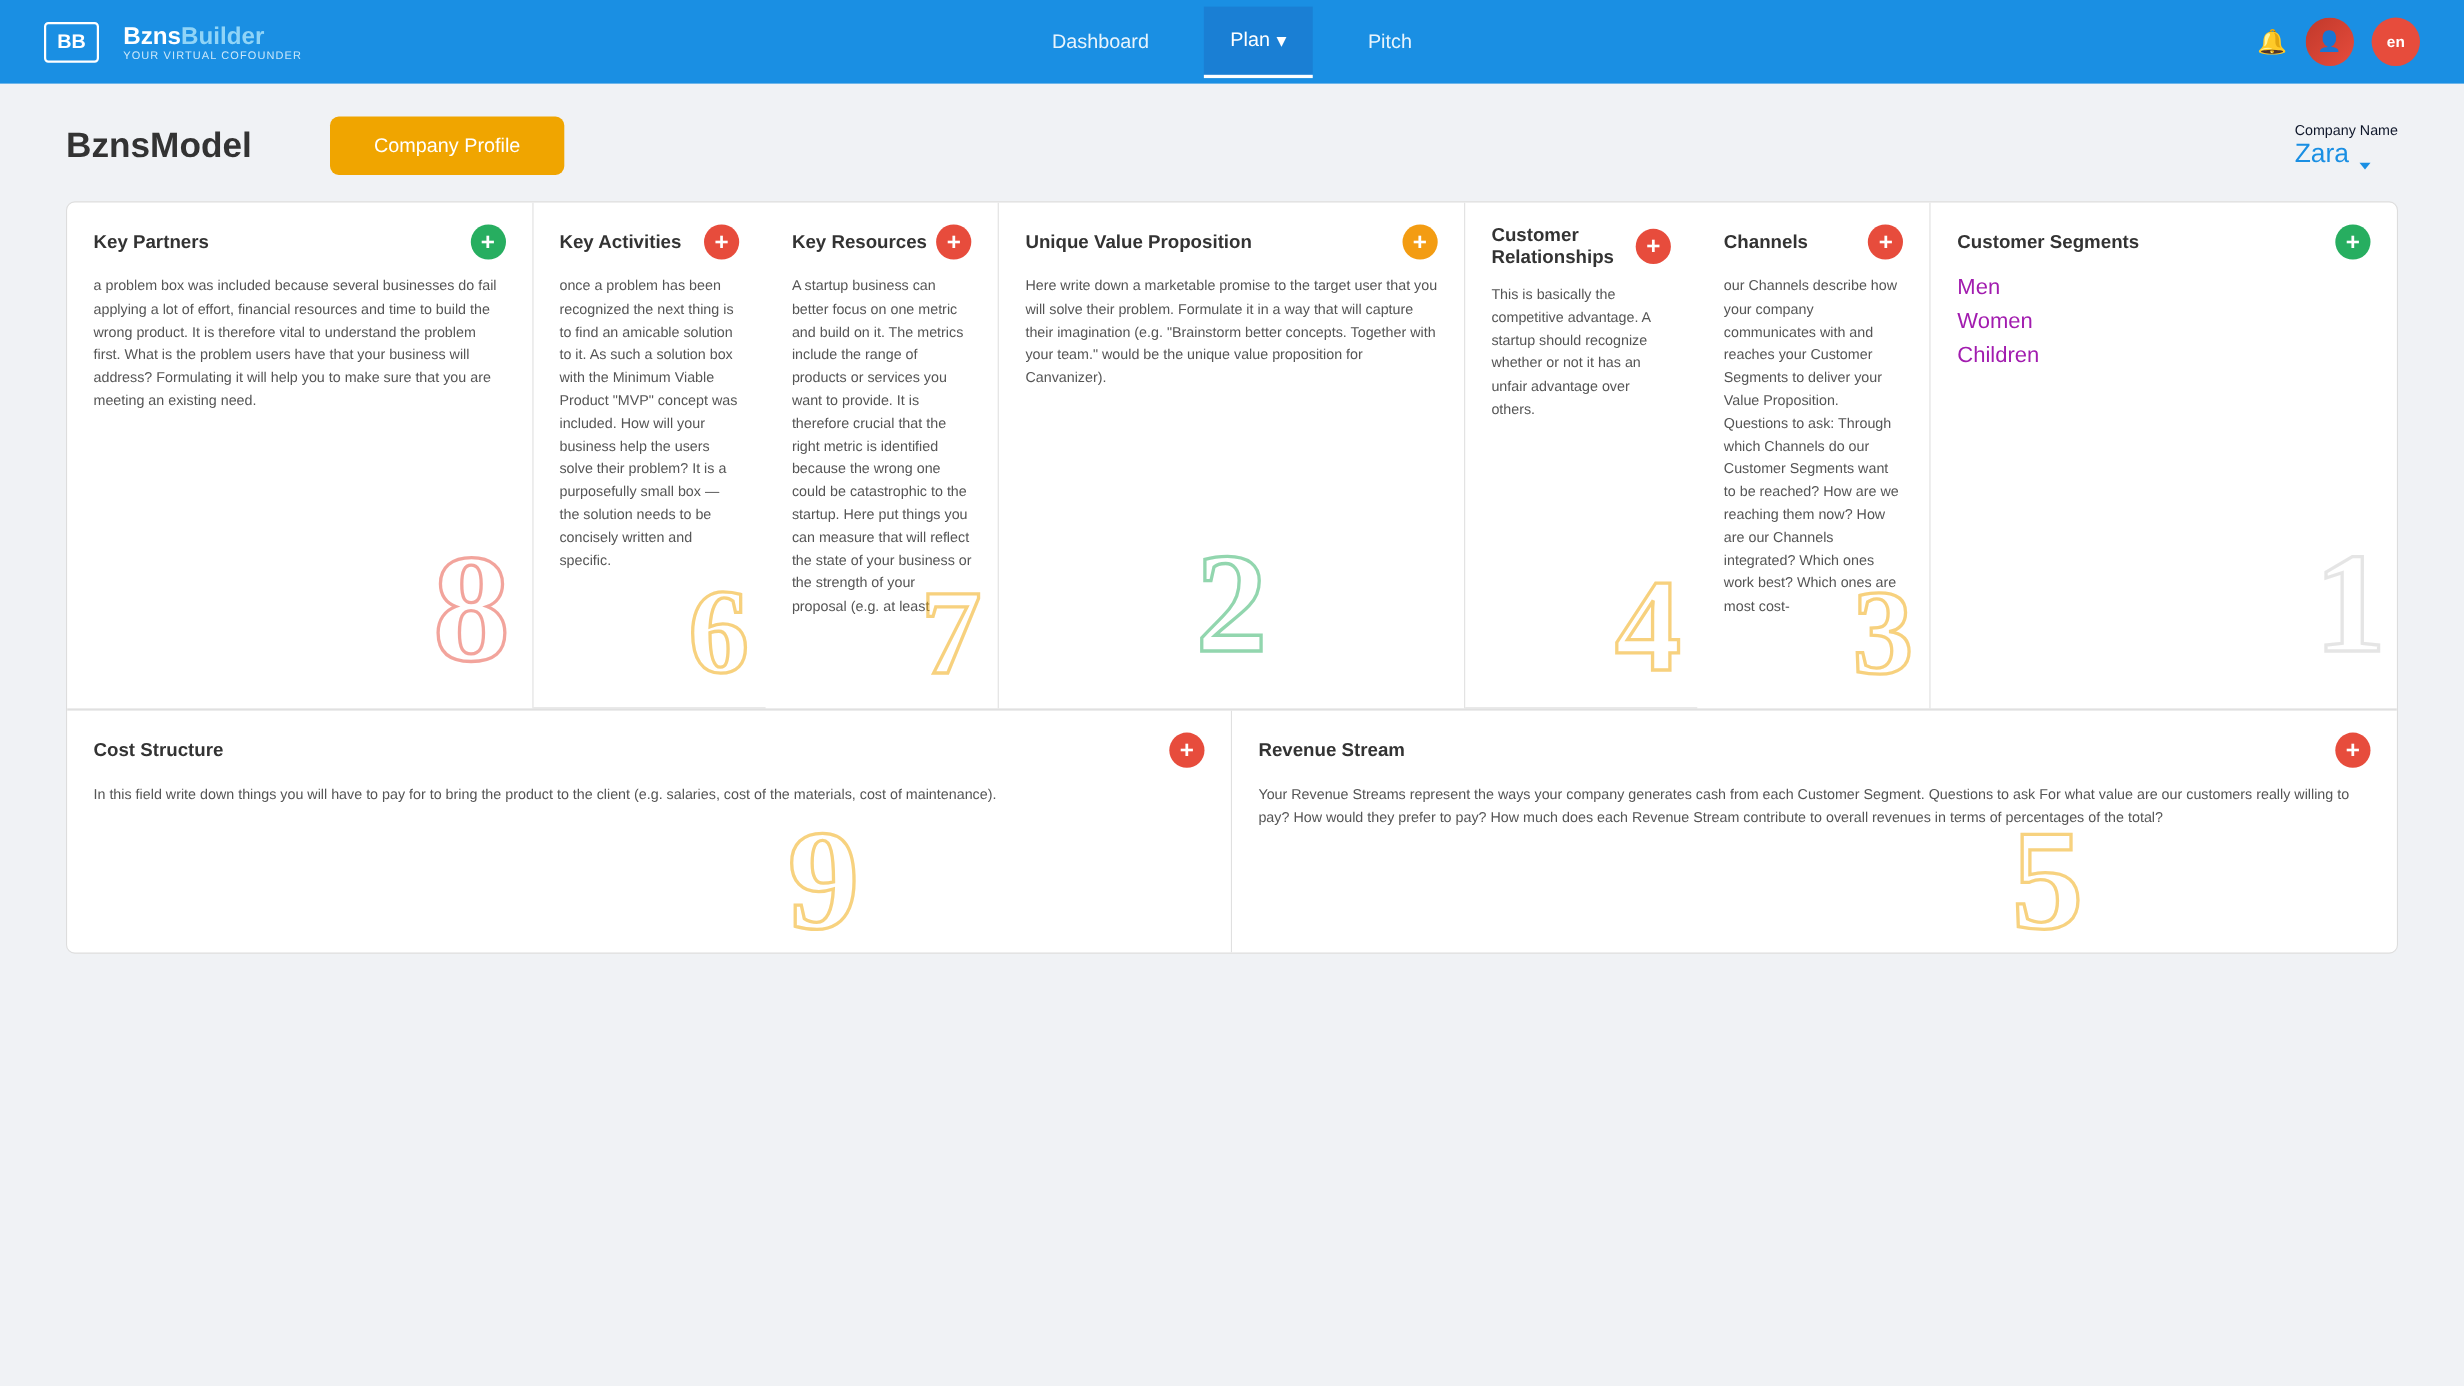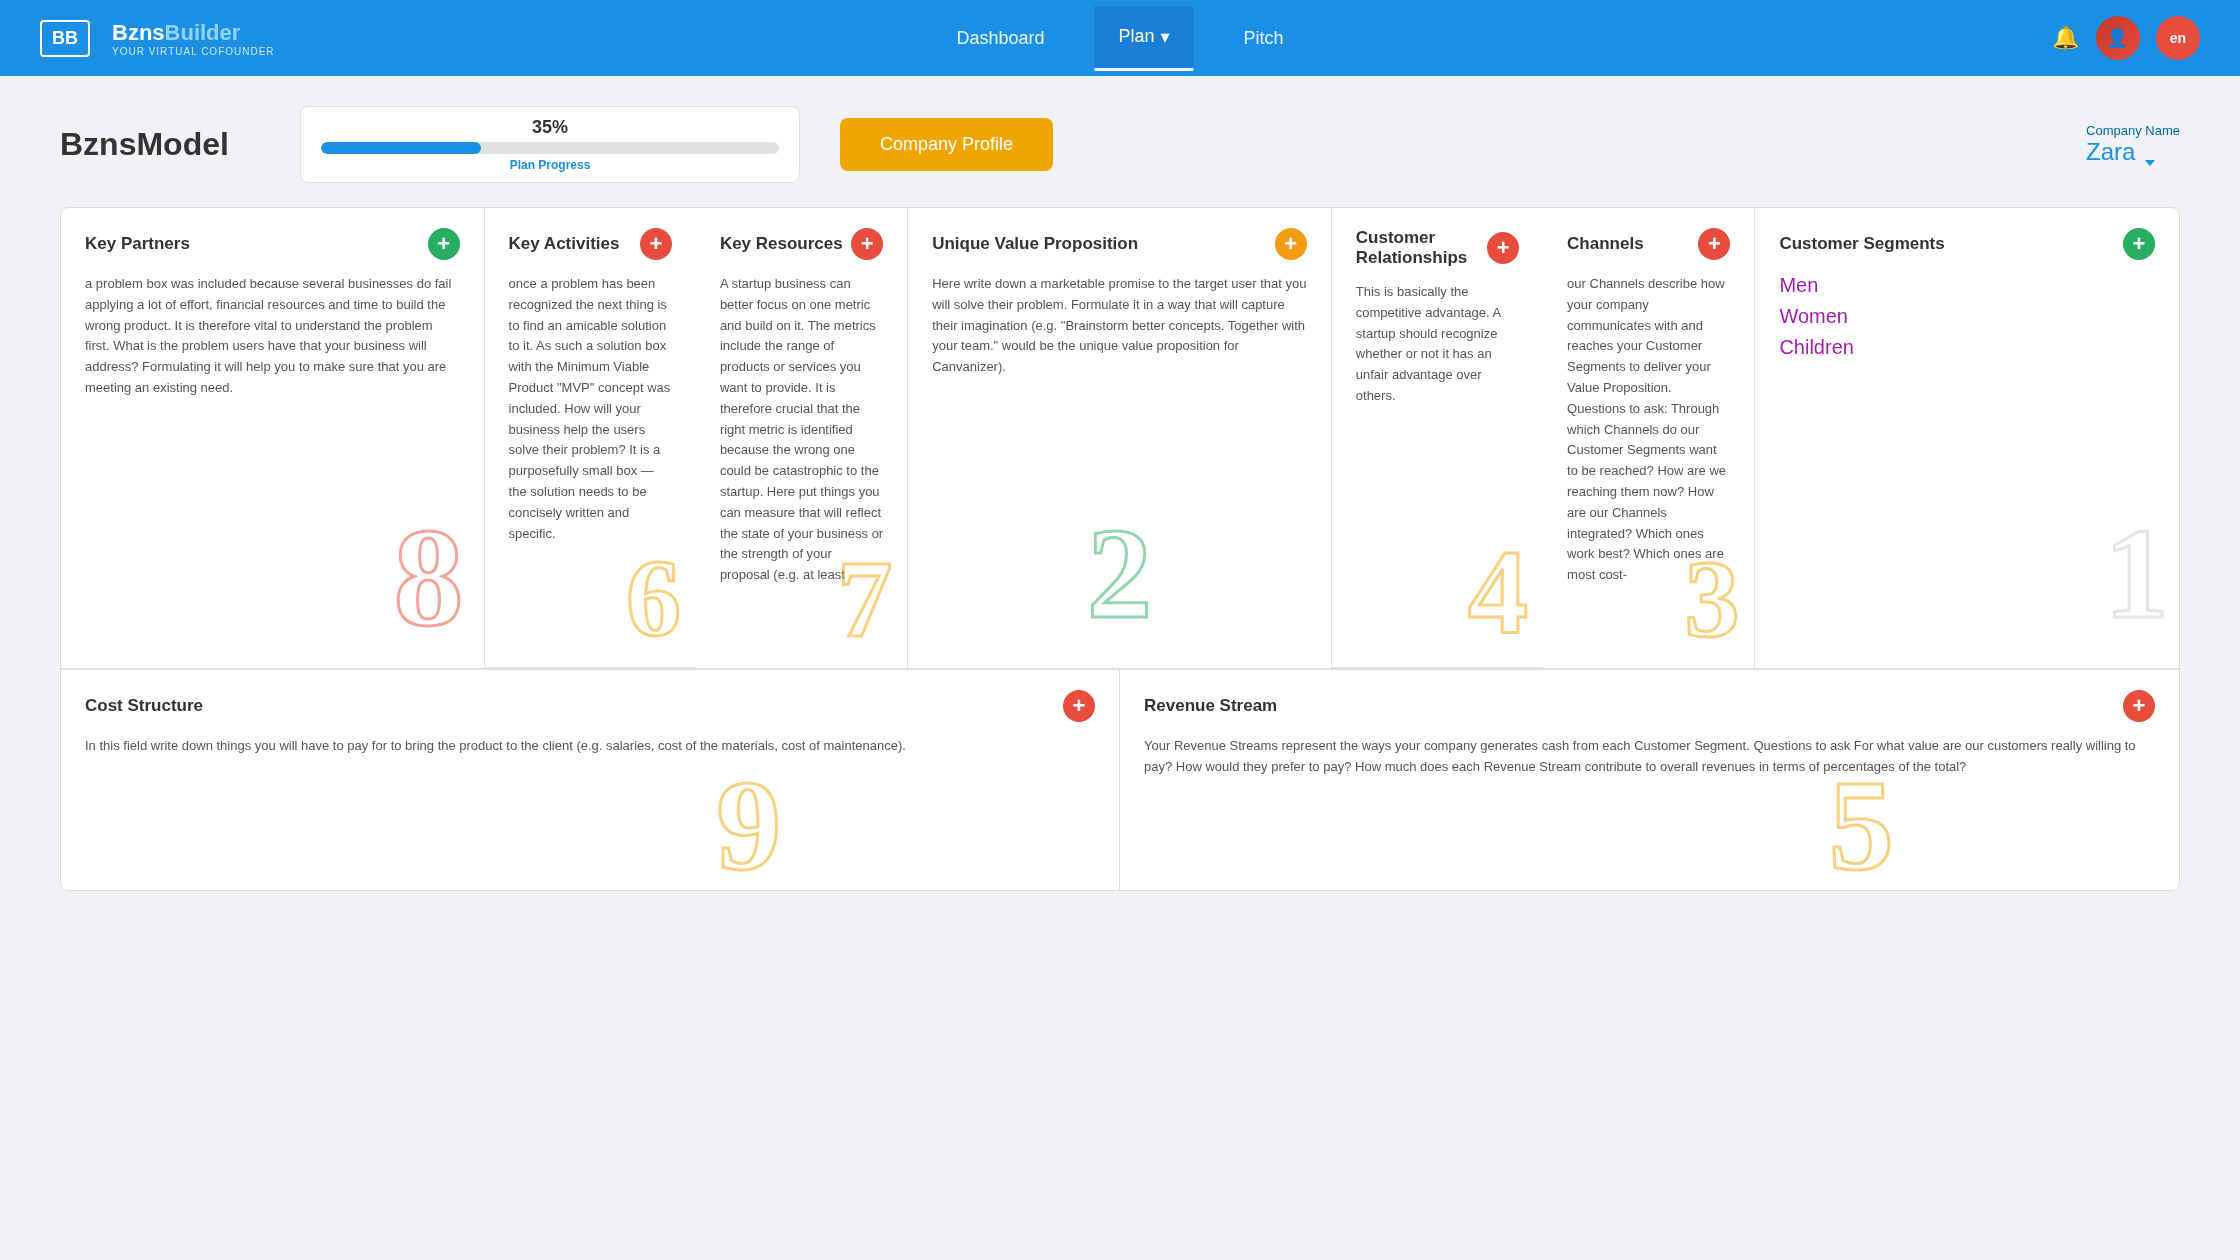--- a/index.html
+++ b/index.html
@@ -151,21 +151,21 @@
       font-size: 18px;
       cursor: pointer;
       font-weight: 500;
     }
     .company-name-section {
       margin-left: auto;
       text-align: right;
     }
     .company-name-label {
       font-size: 13px;
-      color: #0369a1;
+      color: #0f172a;
     }
     .company-name-value {
       color: #1a8fe3;
       font-size: 24px;
       display: flex;
       align-items: flex-end;
       gap: 6px;
       cursor: pointer;
     }
 
@@ -342,27 +342,20 @@
     </div>
     <button class="lang-btn">en</button>
   </div>
 </header>
 
 <div class="main-content">
 
   <div class="top-bar">
     <div class="page-title">BznsModel</div>
 
-    <div class="progress-section">
-      <div class="progress-pct">35%</div>
-      <div class="progress-bar-container">
-        <div class="progress-bar-fill" style="width:35%;"></div>
-      </div>
-      <div class="progress-label">Plan Progress</div>
-    </div>
 
     <button class="company-profile-btn">Company Profile</button>
 
     <div class="company-name-section">
       <div class="company-name-label">Company Name</div>
       <div class="company-name-value">
         <span>Zara</span>
         <span class="chevron-down"></span>
       </div>
     </div>

